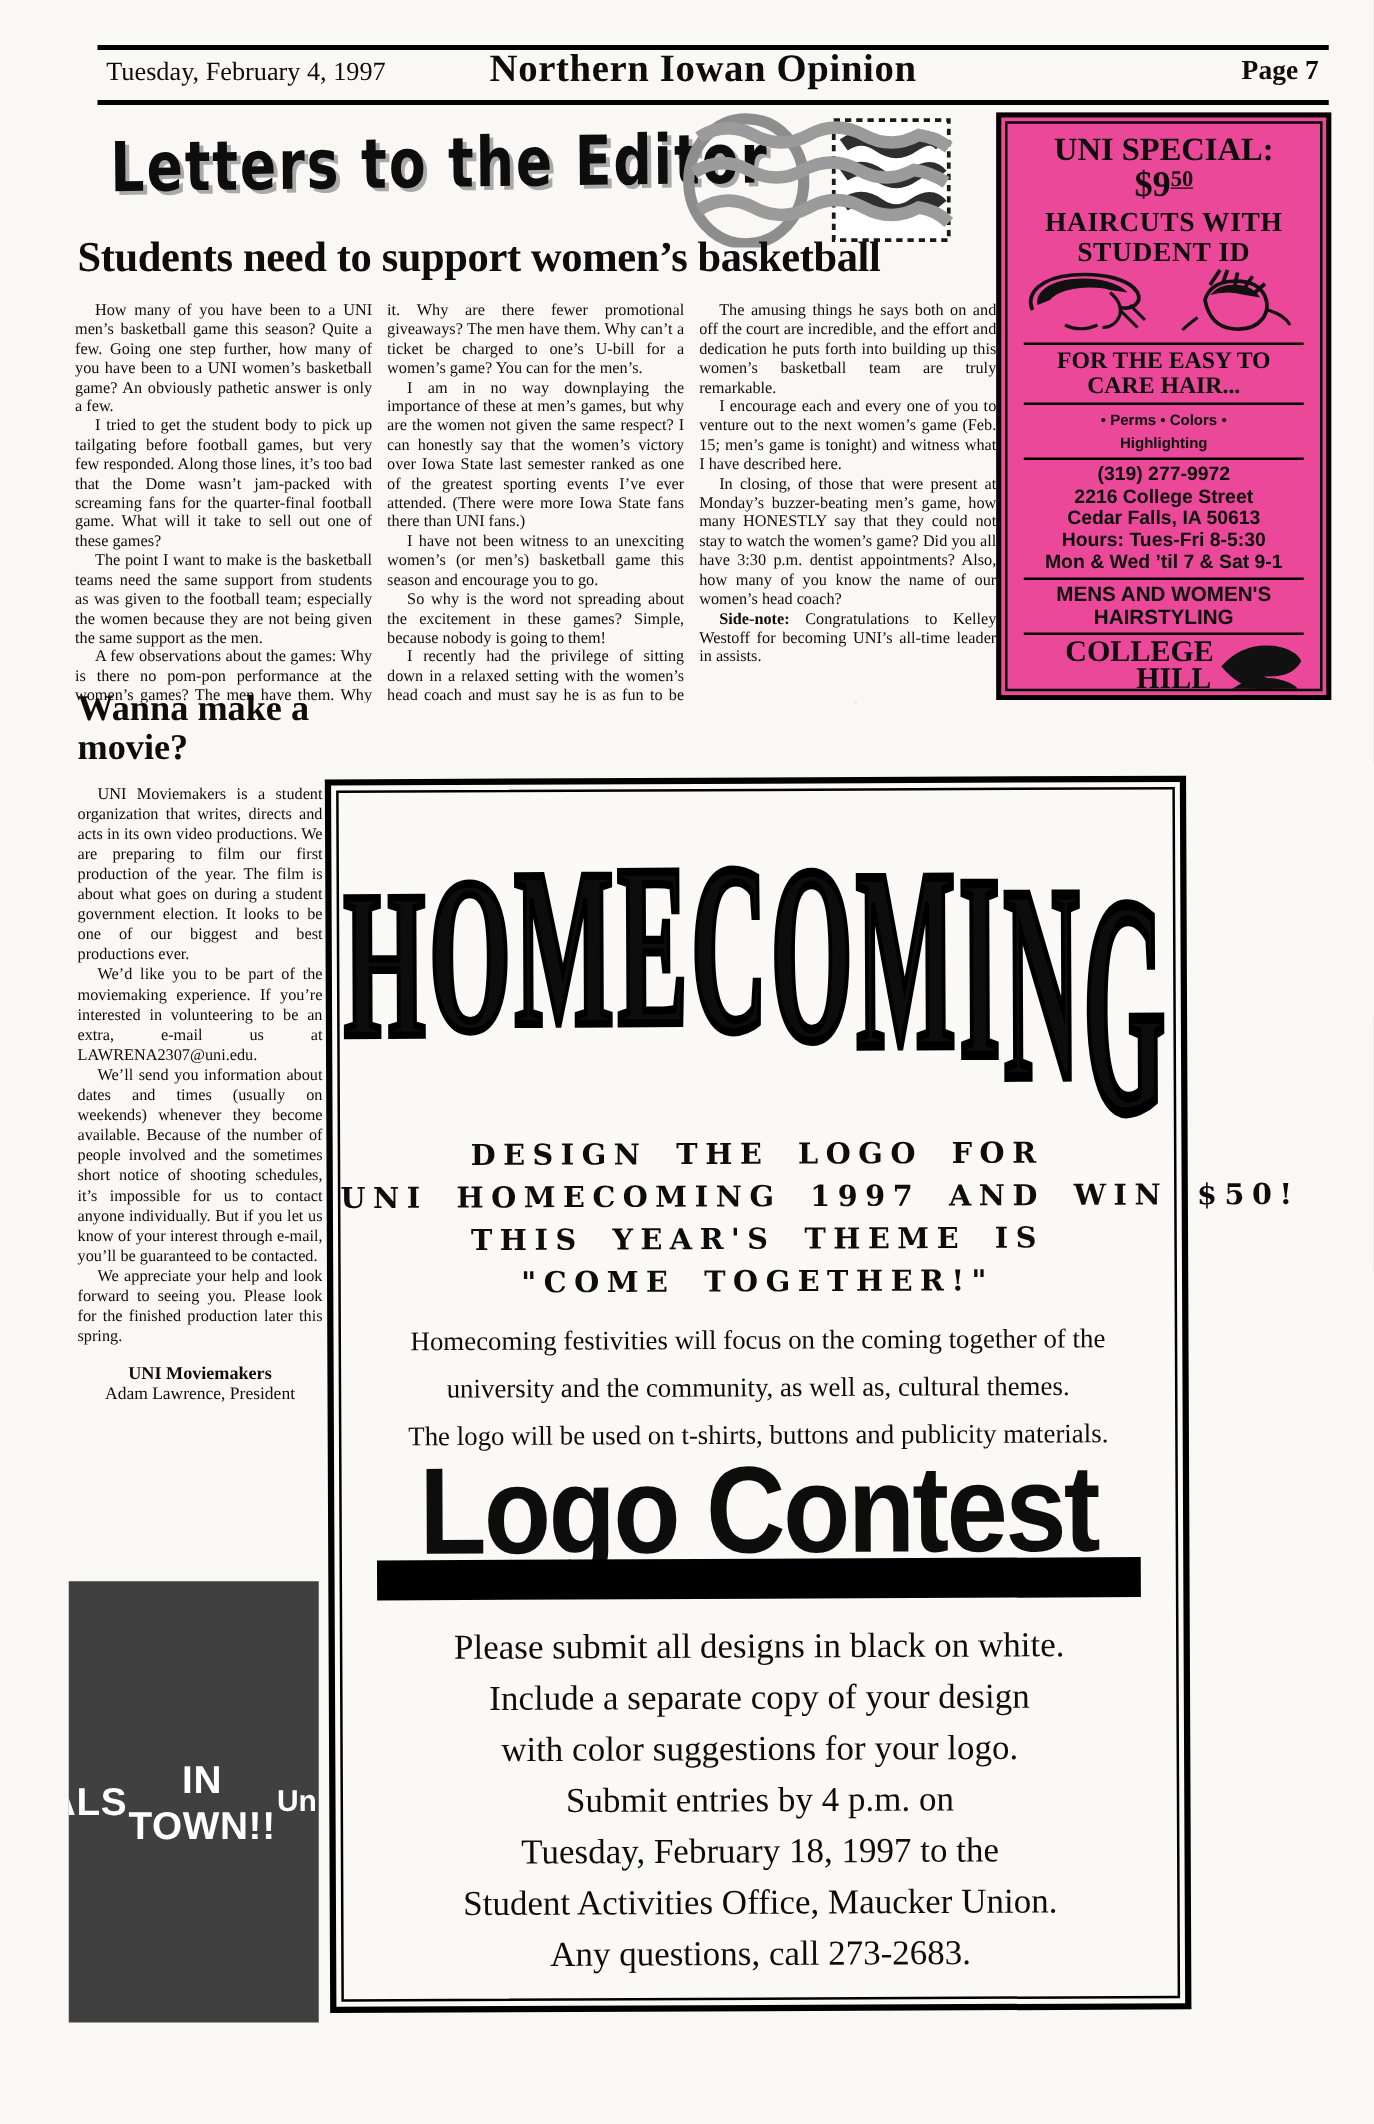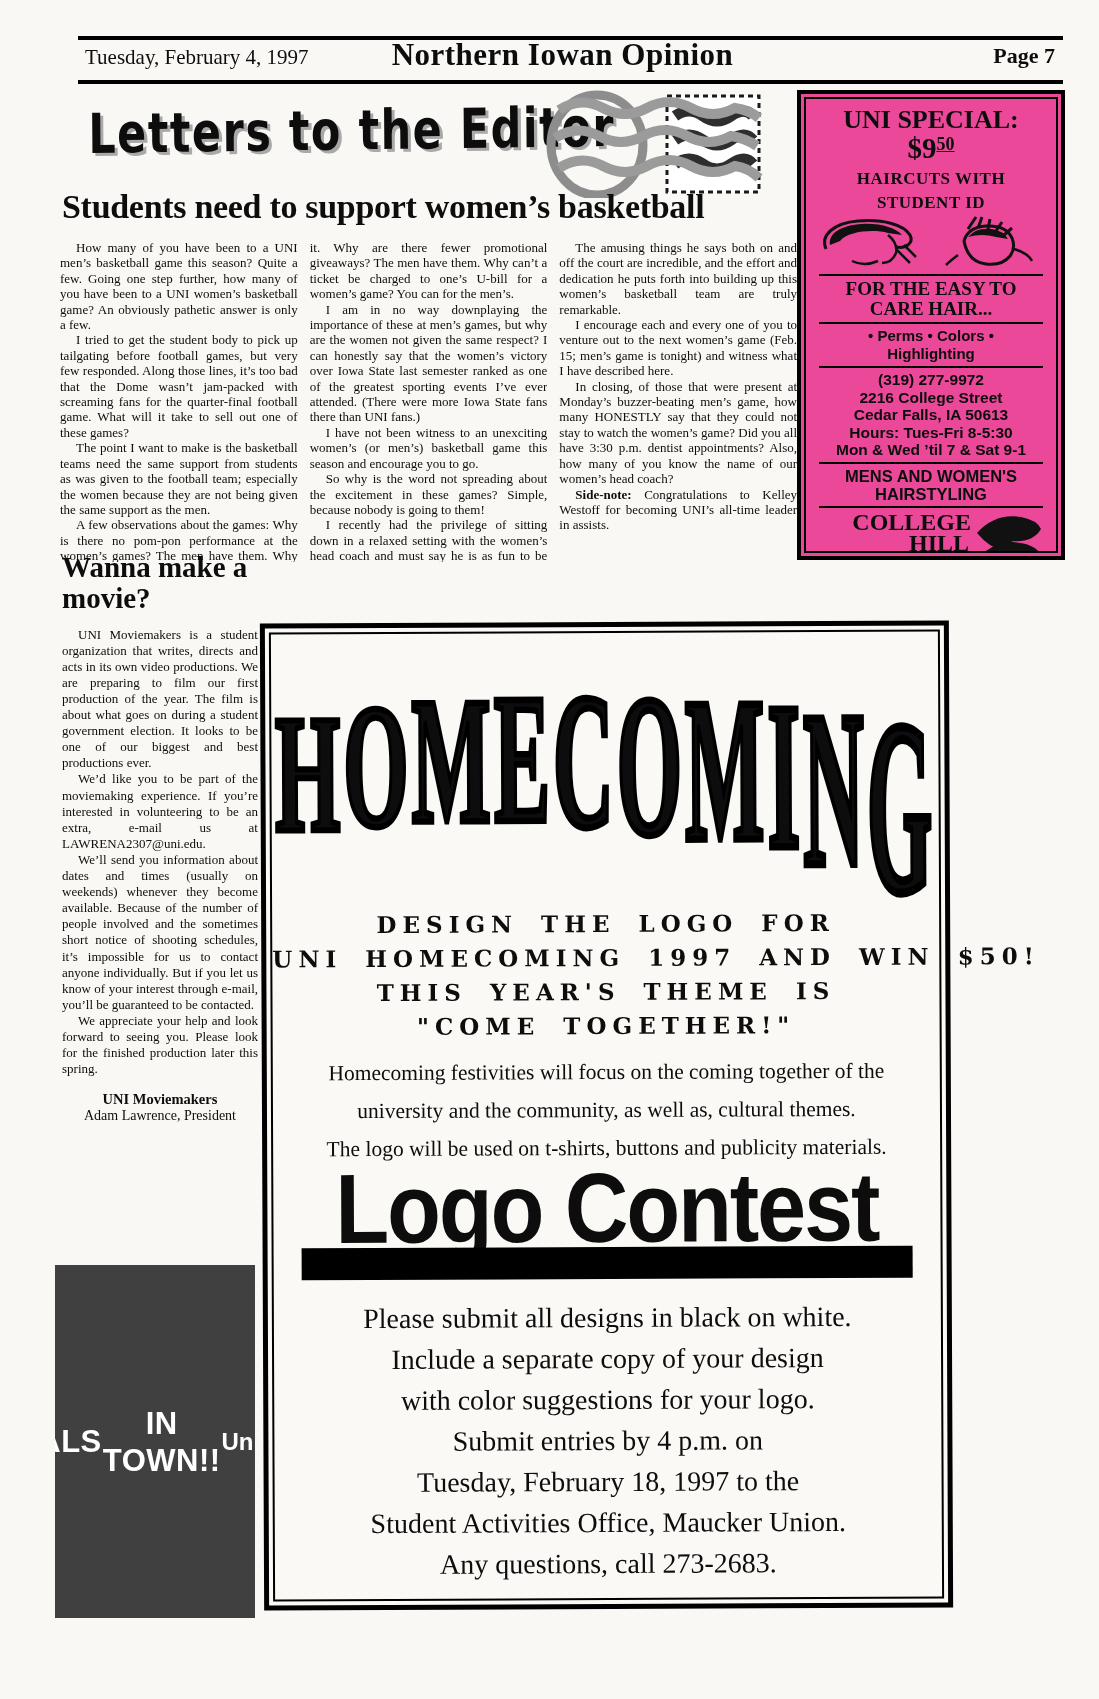--- a/index.html
+++ b/index.html
@@ -74,25 +74,25 @@
   .hc-detail-line { font-size:28px; line-height:41px; white-space:nowrap; }
 
   
   .barber { position:absolute; left:797px; top:90px; width:268px; height:470px;
             border:4px solid #000; background:#ec4899; box-sizing:border-box; }
   .barber-inner { position:absolute; inset:3px; border:2px solid #000; padding:7px 9px 4px 9px;
                   box-sizing:border-box; text-align:center; overflow:hidden; }
   .b-special  { font-size:26px; font-weight:bold; line-height:27px; }
   .b-price    { font-size:29px; font-weight:bold; line-height:30px; }
   .b-price .sup { font-size:18px; position:relative; top:-8px; text-decoration:underline; }
-  .b-haircuts { font-size:17px; font-weight:bold; line-height:24px; letter-spacing:0.5px; }
+  .b-haircuts { font-size:22px; font-weight:bold; line-height:24px; letter-spacing:0.5px; }
   .b-rule { height:2px; background:#000; margin:3px 4px; }
   .b-easy { font-size:19px; font-weight:bold; line-height:20px; }
   .b-sans { font-family:"Liberation Sans",sans-serif; font-weight:bold; }
-  .b-services { font-size:15px; line-height:18px; }
+  .b-services { font-size:12px; line-height:18px; }
   .b-contact-line { font-size:15.5px; line-height:15.5px; padding:1px 0; }
   .b-tagline { font-size:16.5px; line-height:18px; }
   .b-logo { position:relative; height:86px; margin-top:3px; font-weight:bold; }
   .b-logo div { position:absolute; font-size:24px; line-height:22px; }
   .b-l1 { right:76px; top:0; }
   .b-l2 { right:78px; top:21px; }
   .b-waves { position:absolute; right:4px; top:0; }
   .b-comb { position:absolute; left:12px; top:42px; width:152px; height:9px;
             background:#fff; border:2px solid #000; border-radius:6px; }
 </style>

